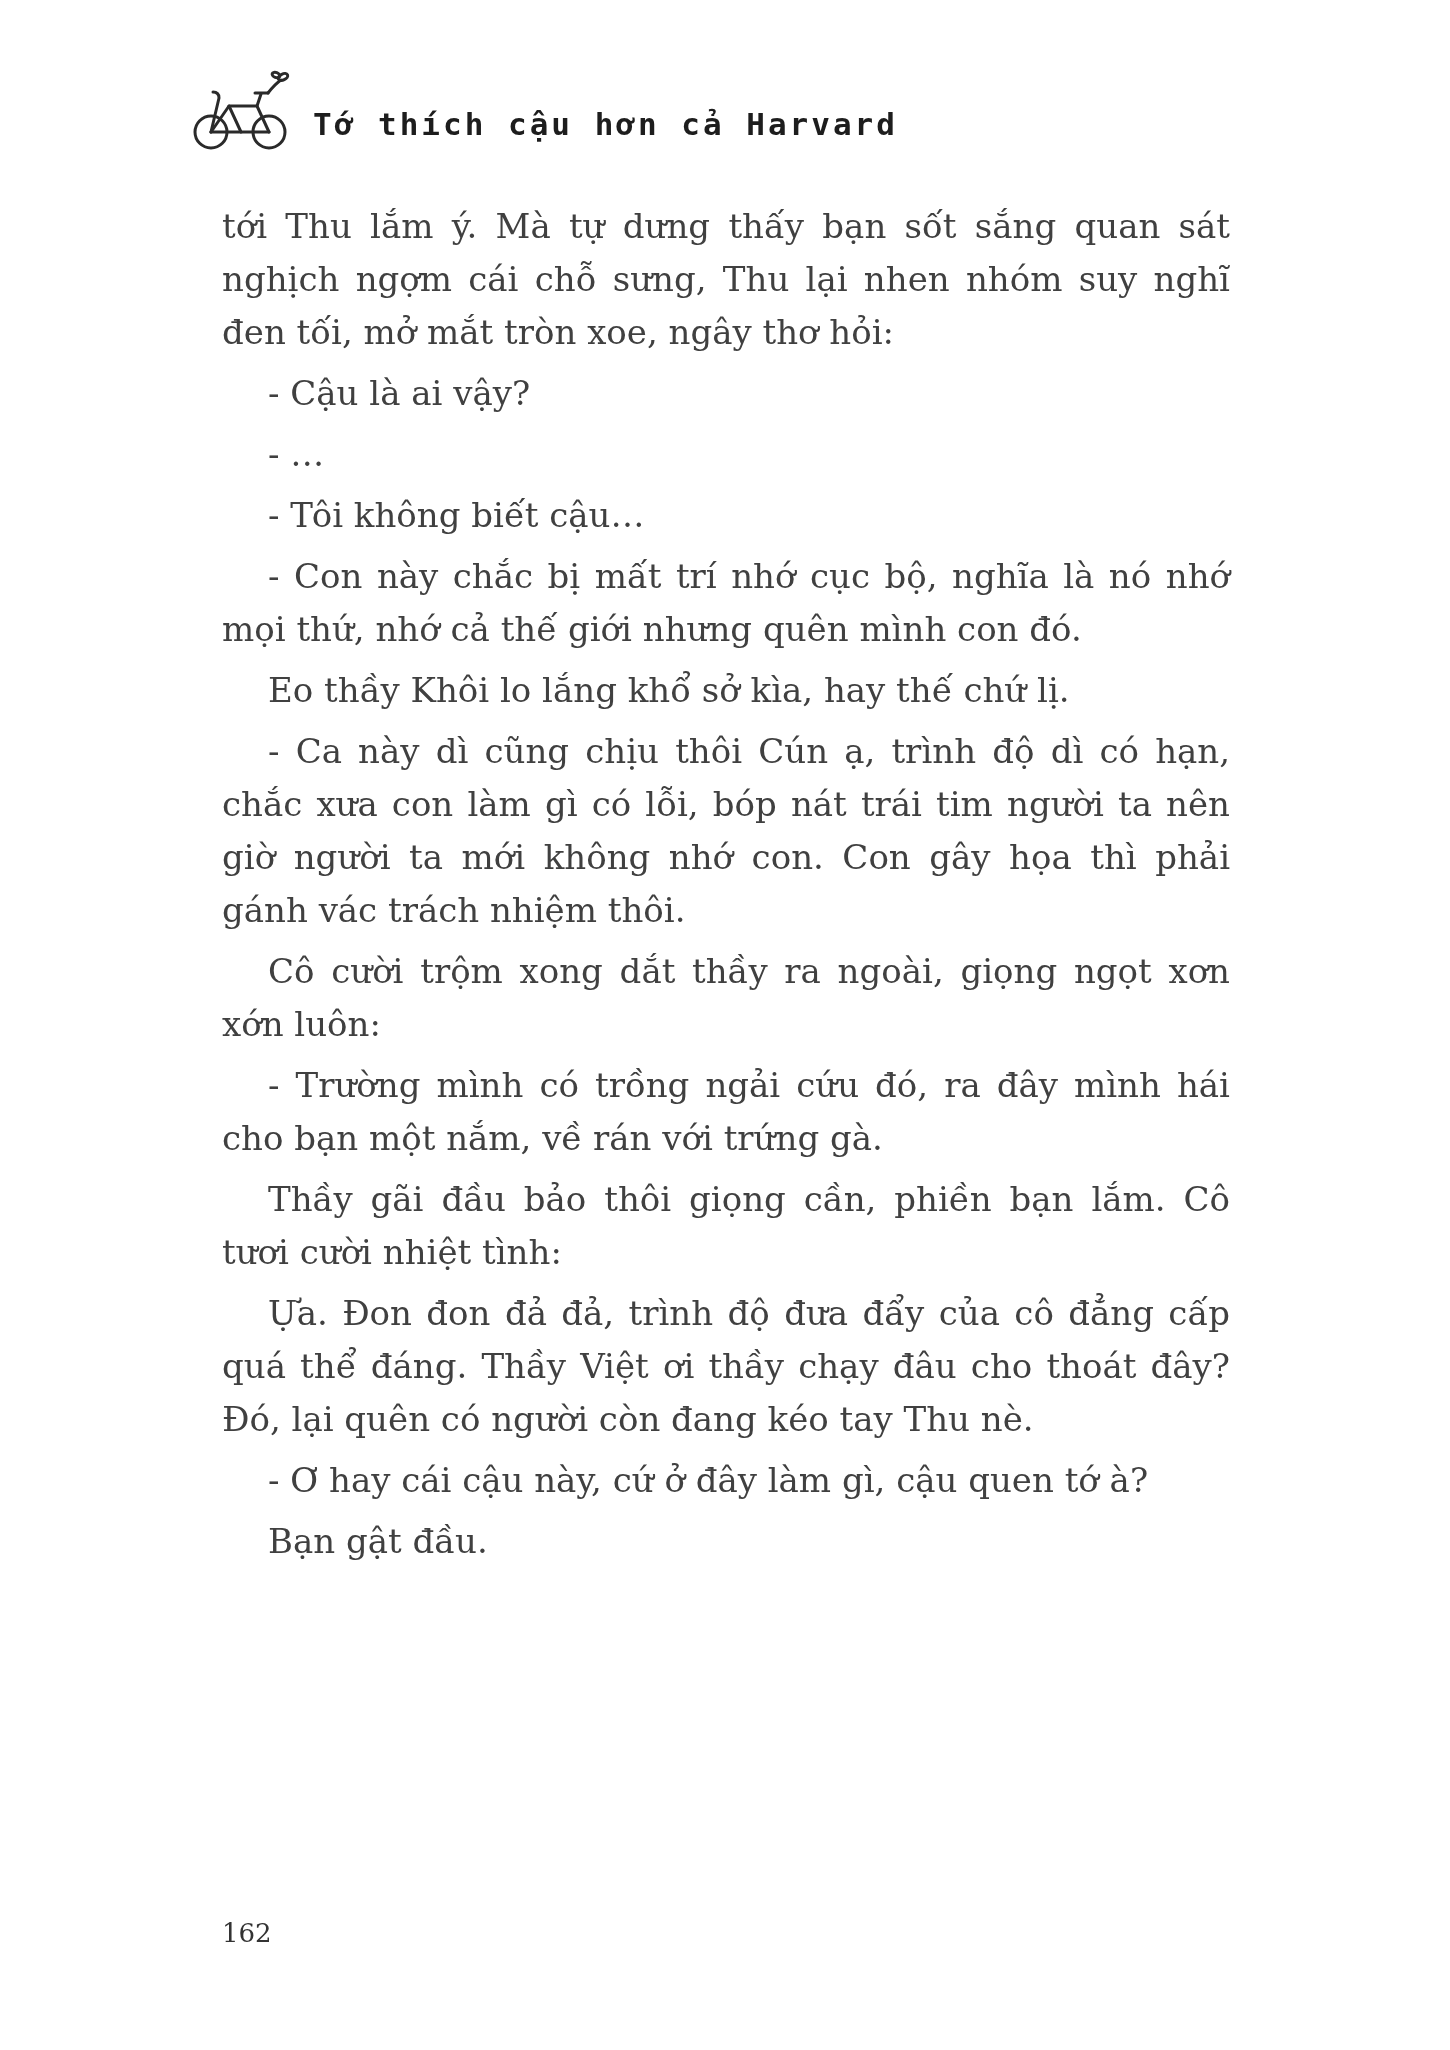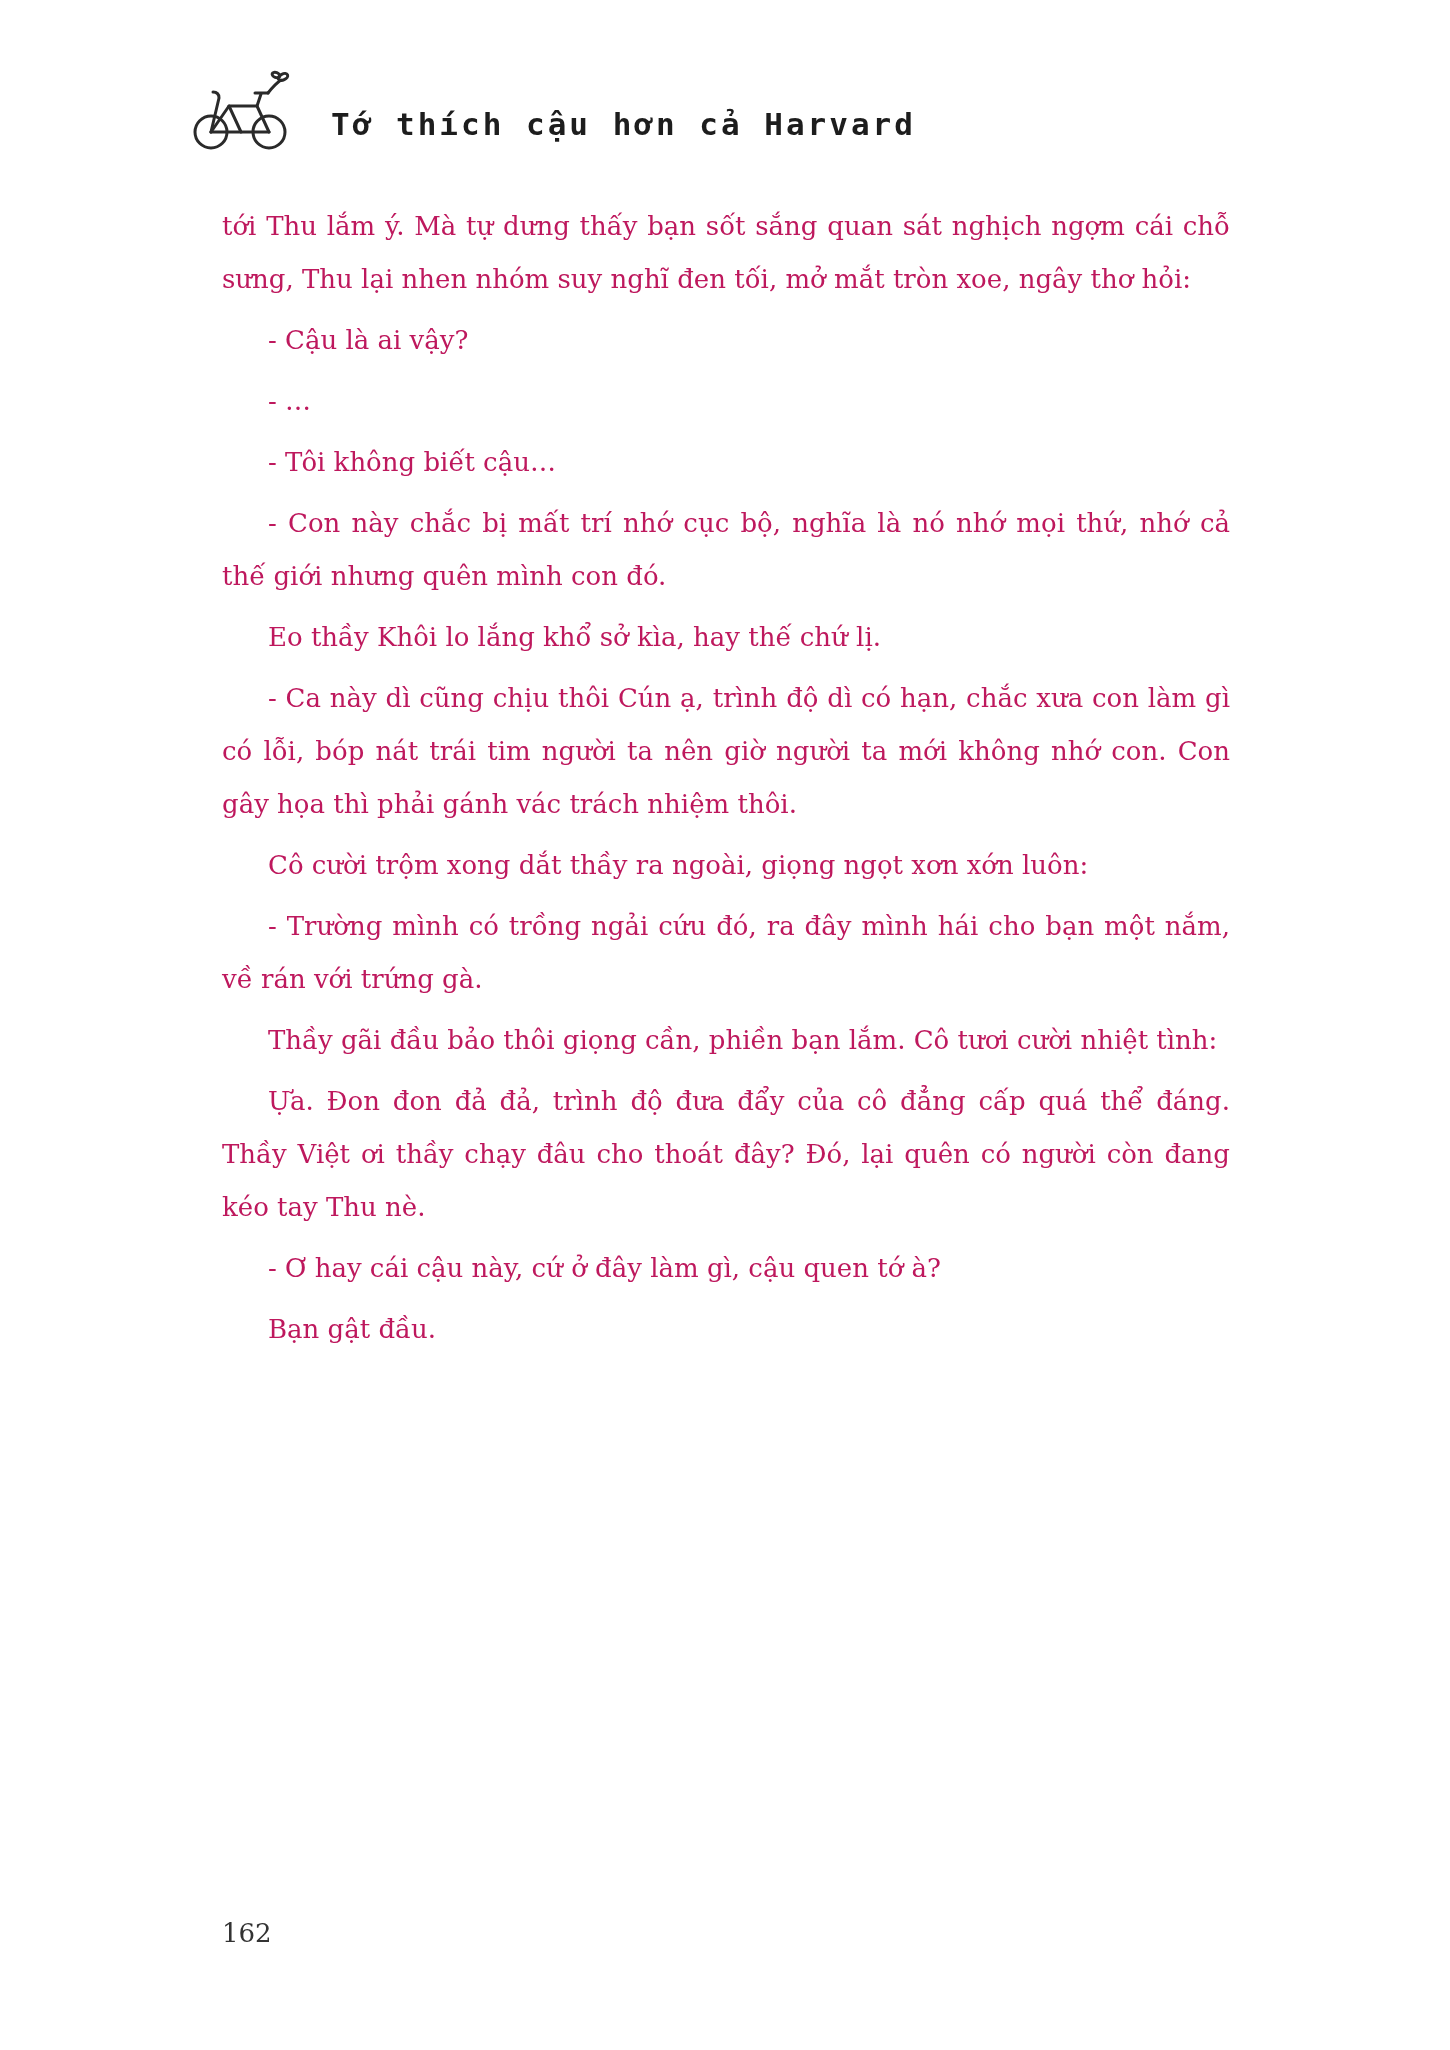--- a/index.html
+++ b/index.html
@@ -17,21 +17,21 @@
     overflow: hidden;
   }
 
   
   .header {
     position: absolute;
     top: 68px;
     left: 185px;
     display: flex;
     align-items: center;
-    gap: 36px;
+    gap: 18px;
   }
   .bike-icon {
     width: 110px;
     height: 90px;
     flex: 0 0 auto;
   }
   .header-title {
     font-family: "DejaVu Sans Mono", "Liberation Mono", monospace;
     font-weight: 700;
     font-size: 31px;
@@ -40,24 +40,24 @@
     white-space: nowrap;
     padding-top: 22px;
   }
 
   
   .body-text {
     position: absolute;
     top: 200px;
     left: 222px;
     width: 1008px;
-    font-size: 26px;
+    font-size: 34px;
     line-height: 53px;
     text-align: justify;
-    color: #be185d;
+    color: #404040;
   }
   .body-text p {
     margin: 0 0 8px 0;
     text-indent: 46px;
   }
   .body-text p.no-indent {
     text-indent: 0;
   }
 
   

